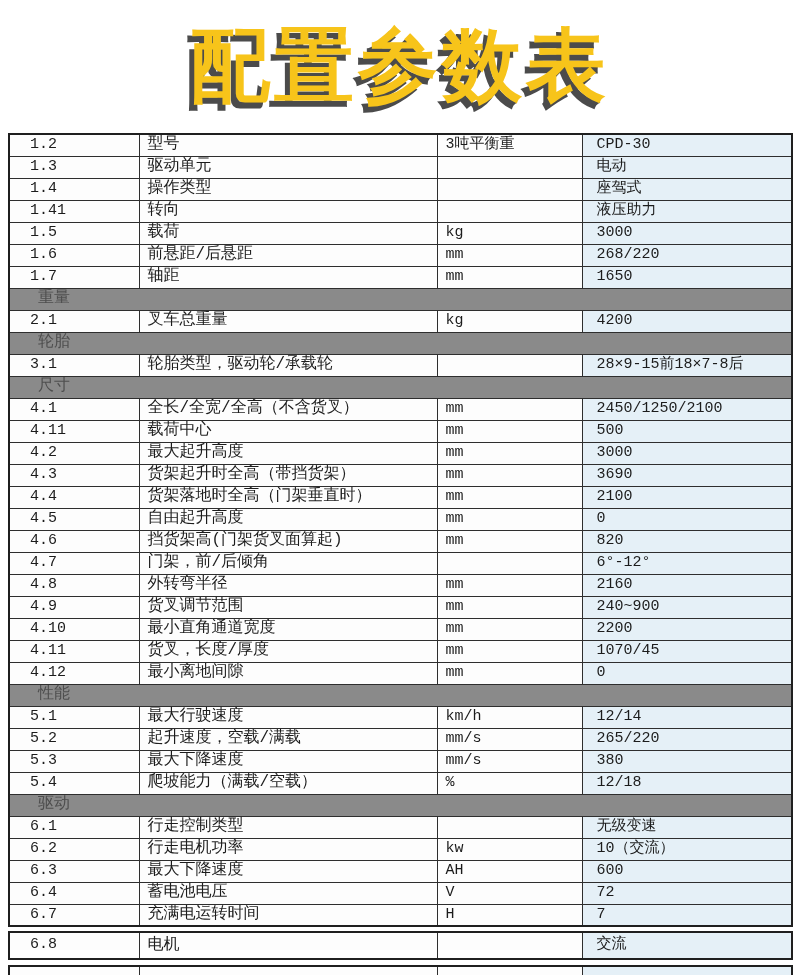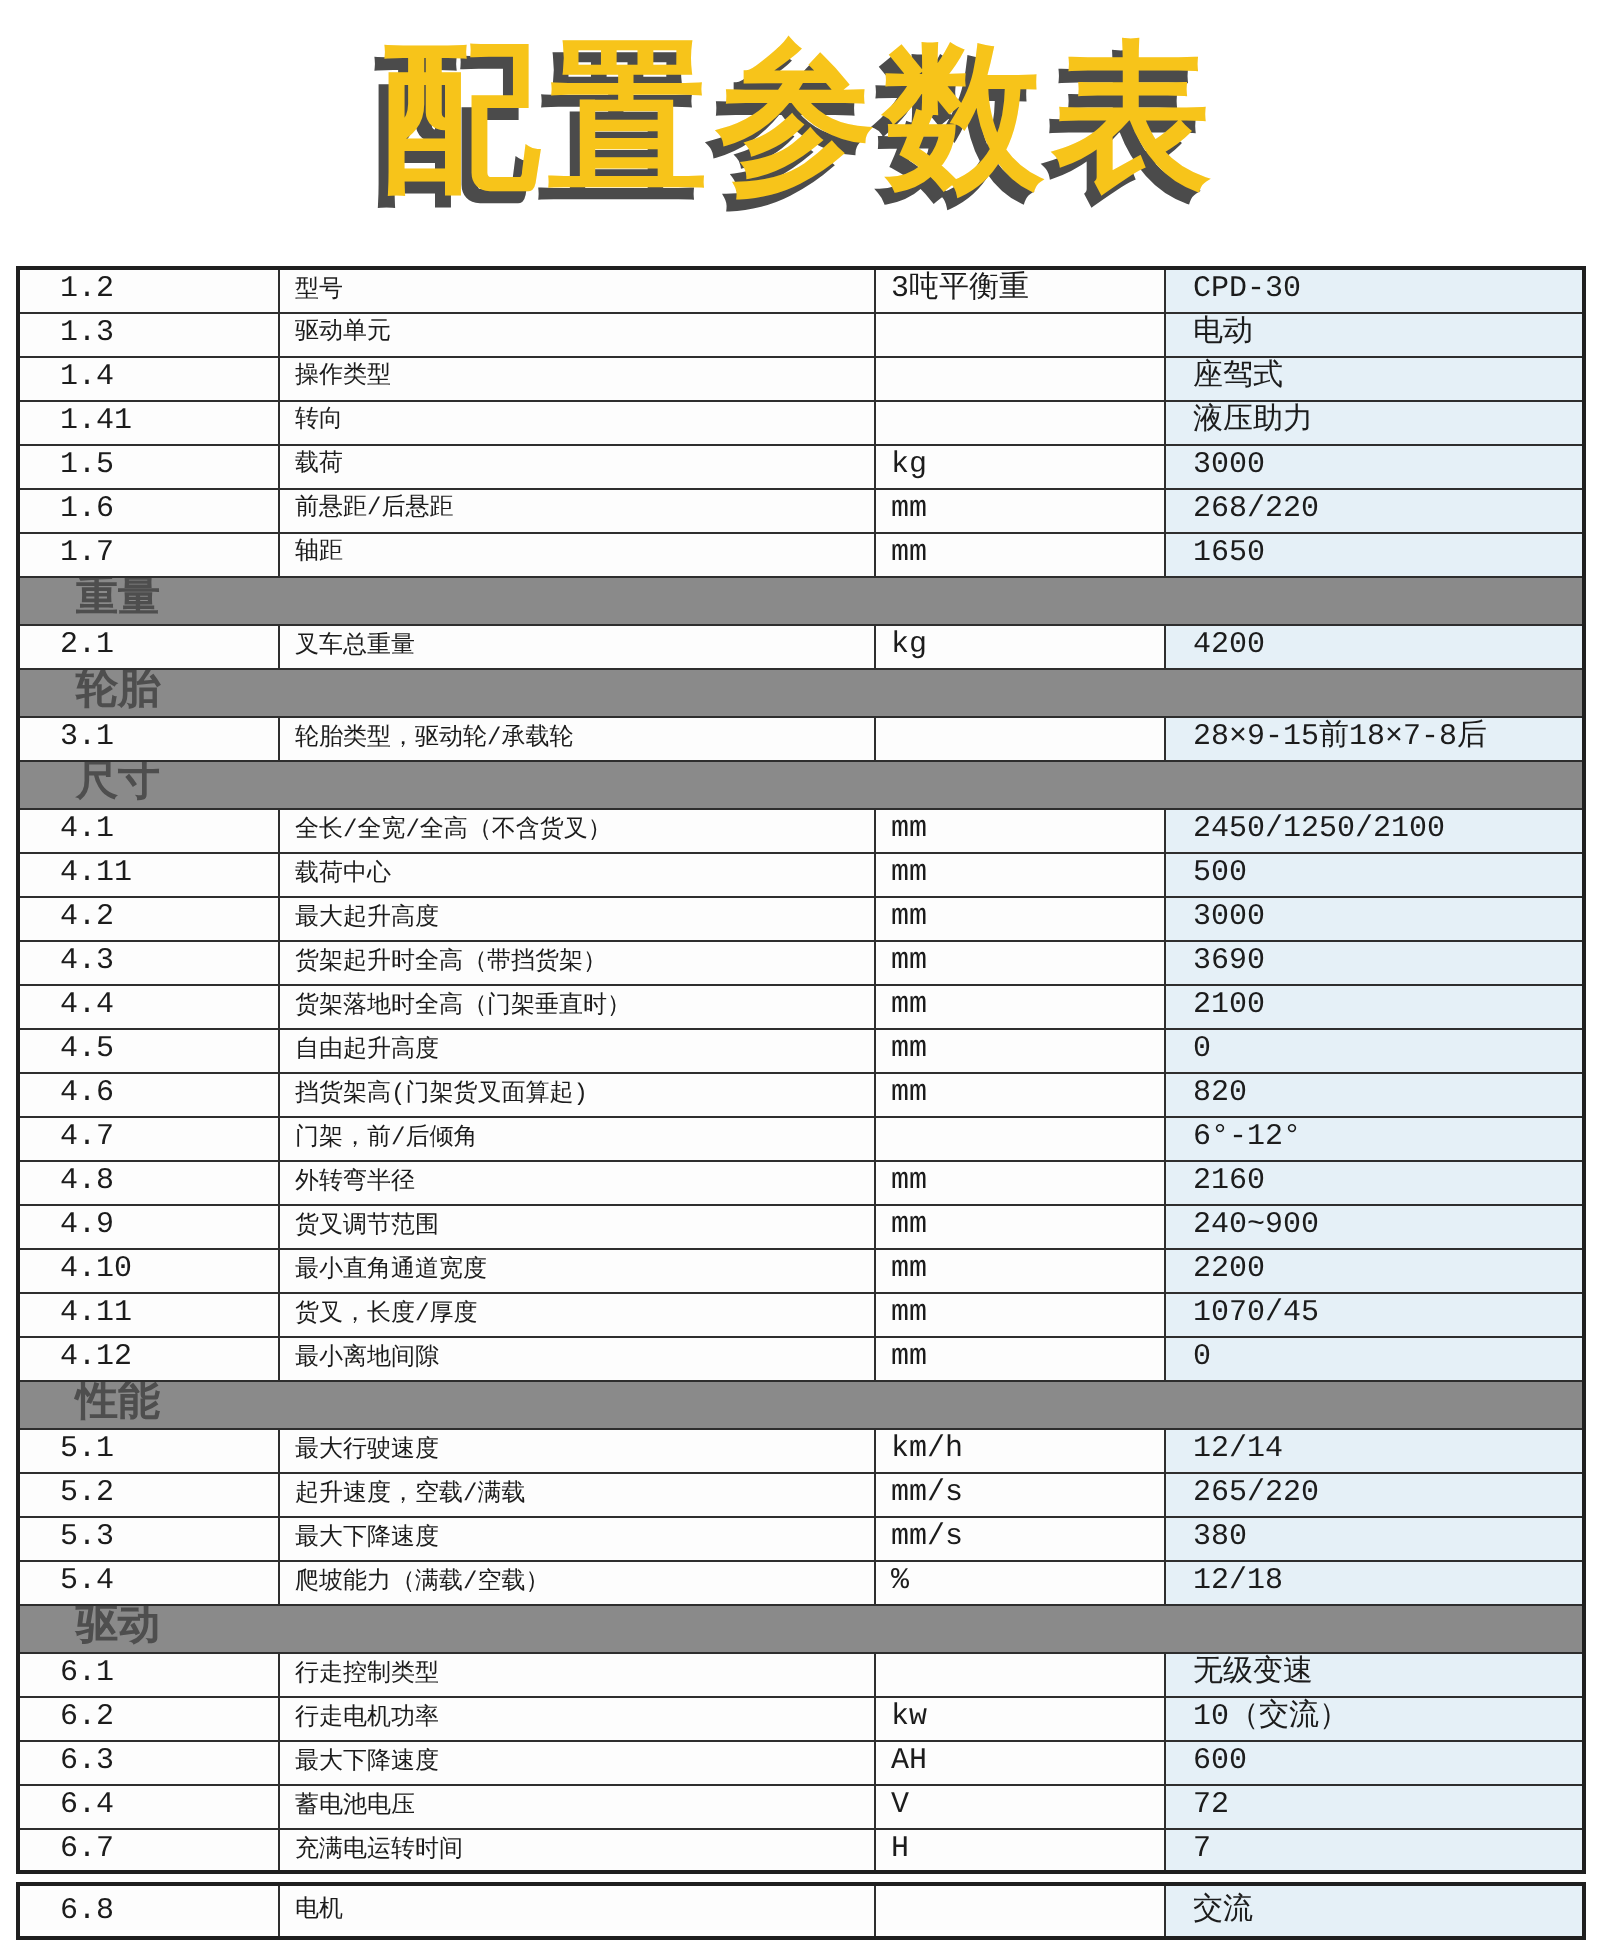--- a/index.html
+++ b/index.html
@@ -17,21 +17,21 @@
   .title{
     margin:6px 0 0 0;
     height:120px;
     line-height:120px;
     text-align:center;
     font-size:80px;
     font-weight:900;
     letter-spacing:4px;
     color:var(--title-yellow);
     text-shadow:-5px 6px 0 var(--title-shadow);
-    font-family:Liberation Mono, monospace;
+    font-family:Liberation Sans, sans-serif;
   }
   table.spec-table{
     width:783px;
     margin:7px 0 0 8px;
     border-collapse:collapse;
     table-layout:fixed;
     border:2px solid #1F1F1F;
   }
   table.seg2{margin-top:4px;}
   table.seg3{margin-top:5px;}
@@ -39,28 +39,28 @@
     border:1.5px solid var(--border);
     height:22px;
     font-size:15px;
     line-height:1.1;
     white-space:nowrap;
     overflow:hidden;
     vertical-align:middle;
     background:#FDFDFD;
   }
   td.col-no{padding-left:20px;margin-top:20px;}
-  td.col-name{padding-left:8px;font-size:12px;margin-left:44px;}
+  td.col-name{padding-left:8px;font-size:16px;margin-left:44px;}
   td.col-unit{padding-left:8px;}
   td.col-value{padding-left:14px;background:var(--value-bg);}
   tr.section-row td{
     background:var(--section-bg);
     color:var(--section-text);
-    font-weight:bold;
-    font-size:21px;
+    font-weight:normal;
+    font-size:16px;
     padding-left:28px;
     border-left:2px solid #1F1F1F;
     border-right:2px solid #1F1F1F;
   }
   table.seg2 td{height:27px;}
   table.seg3 td{height:30px;}
 </style>
 </head>
 <body>
 

